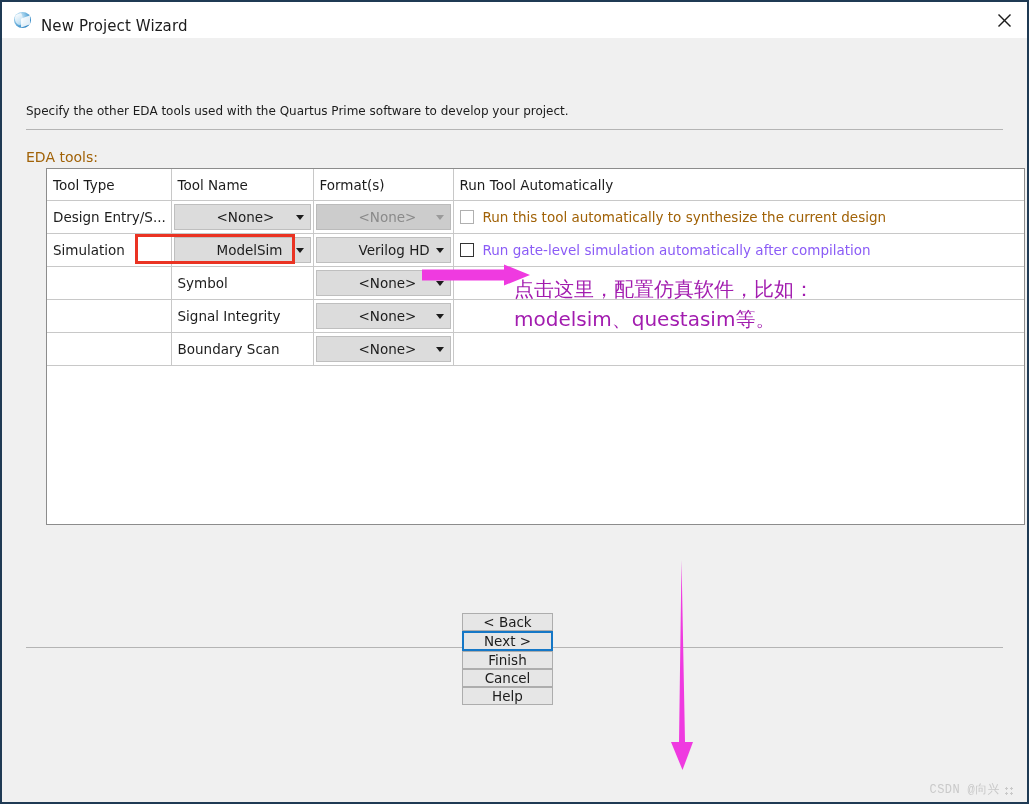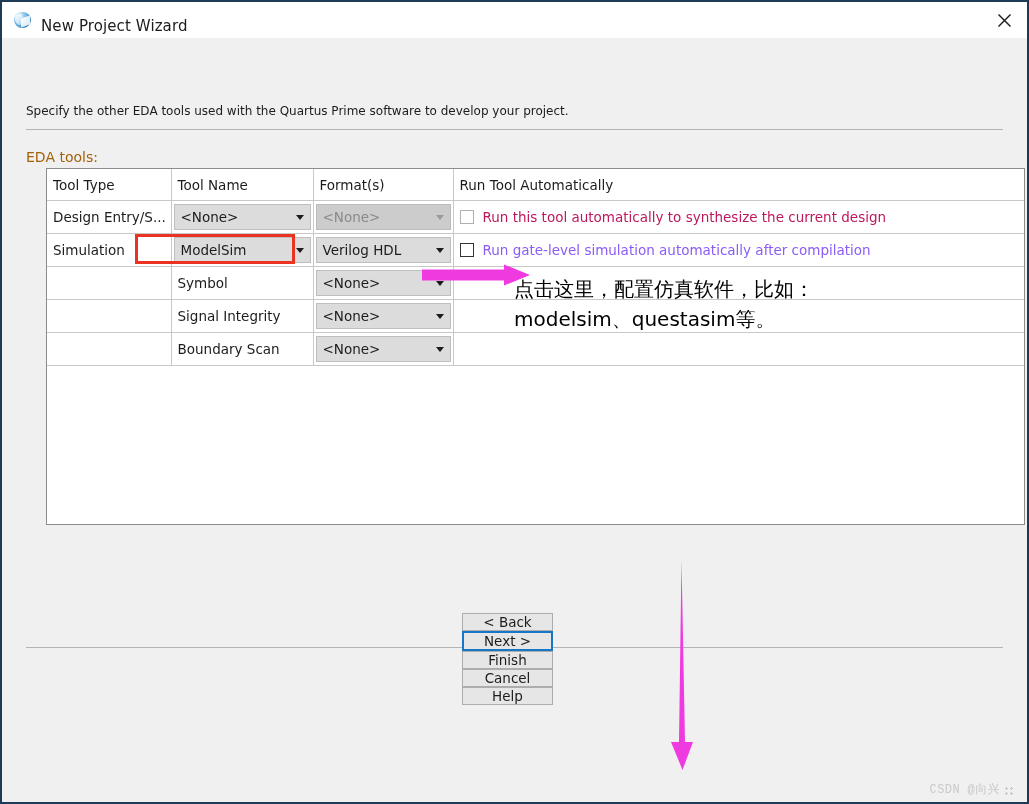--- a/index.html
+++ b/index.html
@@ -104,20 +104,21 @@
   th .cell-txt{padding-left:6px;}
   
   .combo{
     position:relative;
     margin:0 2px;
     height:26px;
     background:#dcdcdc;
     border:1px solid #bfbfbf;
     display:flex;align-items:center;
     box-sizing:border-box;
+    padding-left:36px;
   }
   .combo .val{
     padding-left:6px;font-size:13.5px;color:#1c1c1c;
     white-space:nowrap;overflow:hidden;flex:1;
   }
   .combo .arrow{
     width:20px;height:100%;display:flex;align-items:center;justify-content:center;
   }
   .combo .arrow i{
     display:block;width:0;height:0;
@@ -128,31 +129,31 @@
   .combo.disabled .val{color:#8a8a8a;}
   .combo.disabled .arrow i{border-top-color:#9a9a9a;}
   
   .chk-row{display:flex;align-items:center;padding-left:6px;}
   .chkbox{
     width:14px;height:14px;box-sizing:border-box;
     border:1.5px solid #333333;background:#ffffff;margin-right:9px;flex:0 0 auto;
   }
   .chkbox.dim{border-color:#b0b0b0;}
   .chk-label{font-size:13.5px;color:#8b5cf6;white-space:nowrap;}
-  .chk-label.dim{color:#be185d;}
+  .chk-label.dim{color:#a16207;}
   .plain-label{padding-left:6px;white-space:nowrap;}
   
   .red-box{
     position:absolute;left:133px;top:232px;width:160px;height:30px;
     border:3px solid #ea3323;box-sizing:border-box;
     pointer-events:none;
   }
   .anno-text{
     position:absolute;left:512px;top:272px;width:400px;
-    font-size:20px;line-height:30px;color:#000000;
+    font-size:20px;line-height:30px;color:#a21caf;
     font-family:"DejaVu Sans","Liberation Sans",sans-serif;
     white-space:pre-line;
   }
   .arrow-h{position:absolute;left:420px;top:262px;width:110px;height:22px;}
   .arrow-v{position:absolute;left:655px;top:558px;width:50px;height:212px;}
   
   .hr-bottom{
     position:absolute;left:24px;top:609px;width:977px;height:1px;background:#b4b4b4;
   }
   .btn-row{

